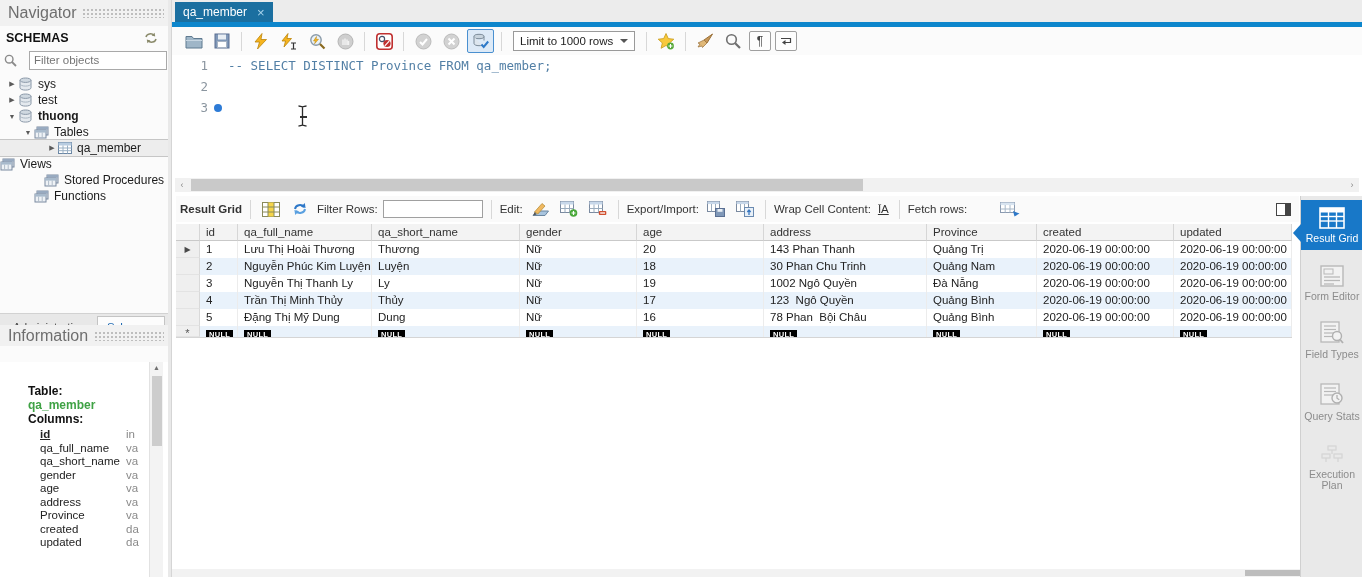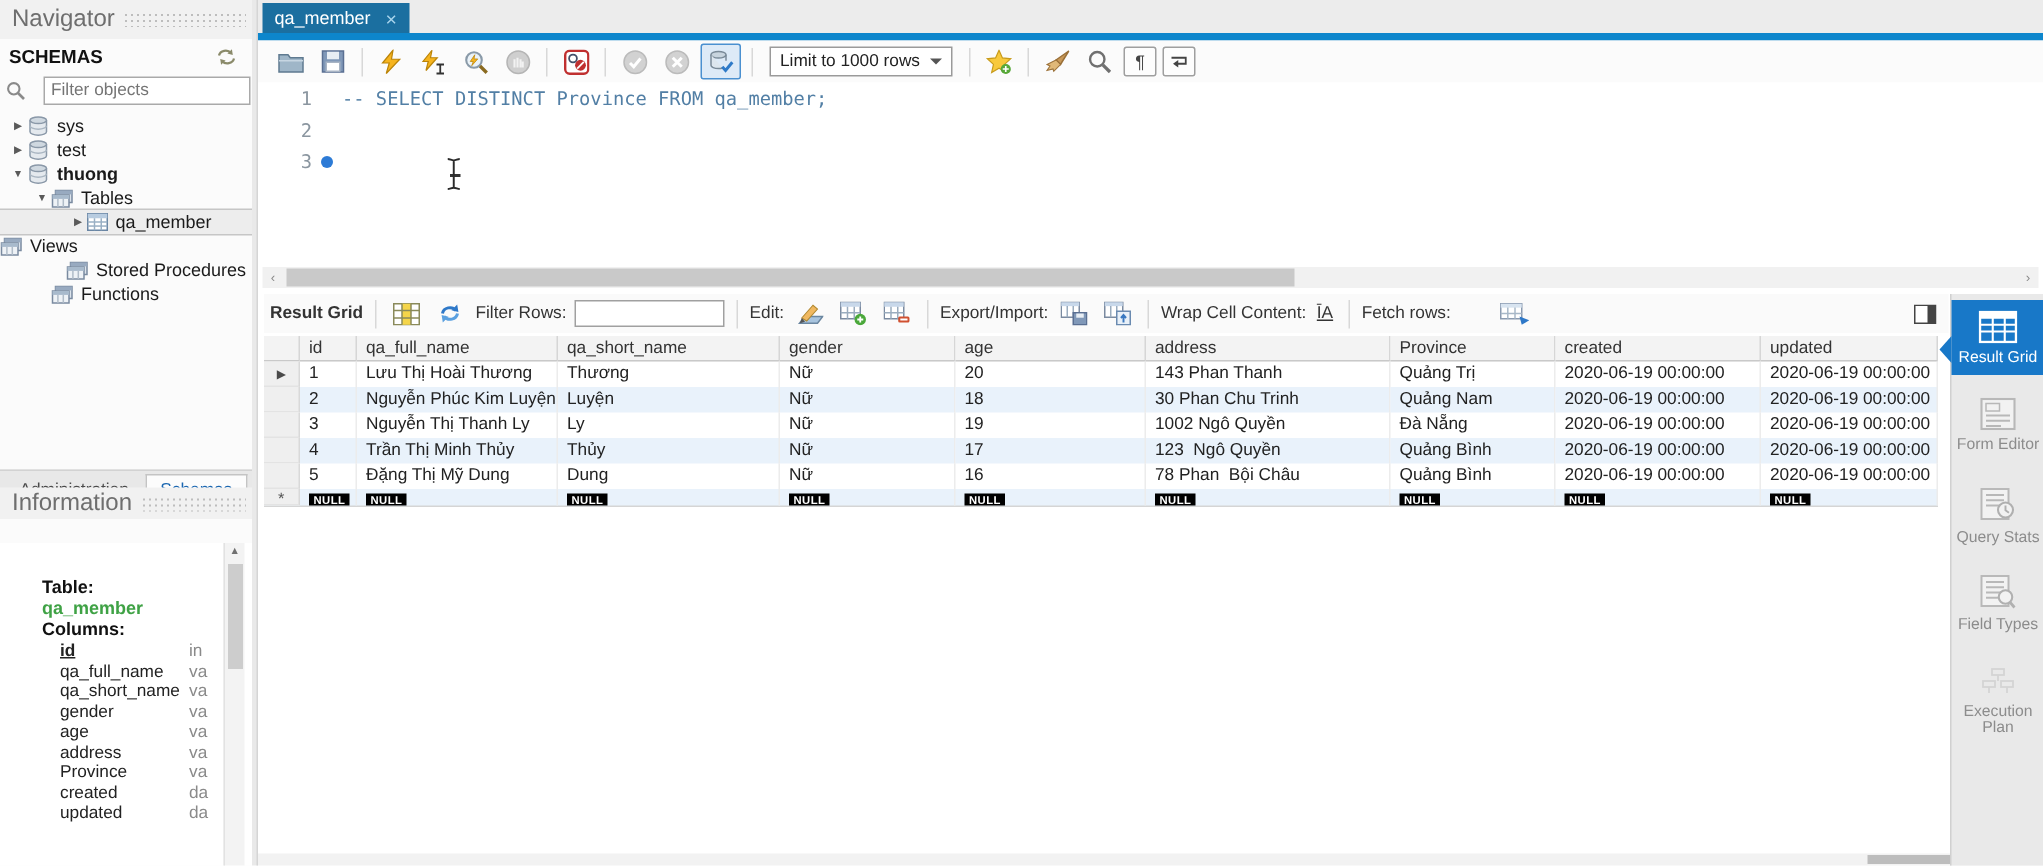--- a/index.html
+++ b/index.html
@@ -648,49 +648,49 @@
         <svg width="24" height="22" viewBox="0 0 24 22">
           <rect x="1" y="1" width="22" height="20" fill="#f2f2f2" stroke="#b8b8b8" stroke-width="1.4"></rect>
           <rect x="4" y="4" width="9" height="5" fill="none" stroke="#b8b8b8"></rect>
           <line x1="4" y1="12" x2="20" y2="12" stroke="#b8b8b8" stroke-width="1.3"></line>
           <line x1="4" y1="15.5" x2="20" y2="15.5" stroke="#b8b8b8" stroke-width="1.3"></line>
           <line x1="4" y1="19" x2="14" y2="19" stroke="#b8b8b8" stroke-width="1.3"></line>
         </svg>
       </span>
     <span class="sp-label">Form Editor</span>
   </div>
-  <div class="sp-item" style="margin-top:10px">
-    <span>
-        <svg width="24" height="24" viewBox="0 0 24 24">
-          <rect x="1" y="1" width="18" height="20" fill="#f2f2f2" stroke="#b8b8b8" stroke-width="1.3"></rect>
-          <line x1="4" y1="5" x2="16" y2="5" stroke="#b8b8b8" stroke-width="1.2"></line>
-          <line x1="4" y1="8.5" x2="16" y2="8.5" stroke="#b8b8b8" stroke-width="1.2"></line>
-          <line x1="4" y1="12" x2="16" y2="12" stroke="#b8b8b8" stroke-width="1.2"></line>
-          <circle cx="17" cy="15" r="5" fill="#f2f2f2" stroke="#b0b0b0" stroke-width="1.4"></circle>
-          <path d="M17 12v3.2l2.3 1.6" fill="none" stroke="#b0b0b0" stroke-width="1.3"></path>
-        </svg>
-      </span>
-    <span class="sp-label">Query Stats</span>
-  </div>
   <div class="sp-item" style="margin-top:6px">
     <span>
         <svg width="24" height="24" viewBox="0 0 24 24">
           <rect x="1" y="1" width="18" height="20" fill="#f2f2f2" stroke="#b8b8b8" stroke-width="1.3"></rect>
           <line x1="4" y1="5" x2="16" y2="5" stroke="#b8b8b8" stroke-width="1.2"></line>
           <line x1="4" y1="8.5" x2="16" y2="8.5" stroke="#b8b8b8" stroke-width="1.2"></line>
           <line x1="4" y1="12" x2="16" y2="12" stroke="#b8b8b8" stroke-width="1.2"></line>
           <line x1="4" y1="15.5" x2="12" y2="15.5" stroke="#b8b8b8" stroke-width="1.2"></line>
           <circle cx="17" cy="15" r="4.5" fill="#f2f2f2" stroke="#b0b0b0" stroke-width="1.4"></circle>
           <line x1="20" y1="18.5" x2="23" y2="22" stroke="#b0b0b0" stroke-width="1.8"></line>
         </svg>
       </span>
     <span class="sp-label">Field Types</span>
   </div>
   <div class="sp-item" style="margin-top:10px">
     <span>
+        <svg width="24" height="24" viewBox="0 0 24 24">
+          <rect x="1" y="1" width="18" height="20" fill="#f2f2f2" stroke="#b8b8b8" stroke-width="1.3"></rect>
+          <line x1="4" y1="5" x2="16" y2="5" stroke="#b8b8b8" stroke-width="1.2"></line>
+          <line x1="4" y1="8.5" x2="16" y2="8.5" stroke="#b8b8b8" stroke-width="1.2"></line>
+          <line x1="4" y1="12" x2="16" y2="12" stroke="#b8b8b8" stroke-width="1.2"></line>
+          <circle cx="17" cy="15" r="5" fill="#f2f2f2" stroke="#b0b0b0" stroke-width="1.4"></circle>
+          <path d="M17 12v3.2l2.3 1.6" fill="none" stroke="#b0b0b0" stroke-width="1.3"></path>
+        </svg>
+      </span>
+    <span class="sp-label">Query Stats</span>
+  </div>
+  <div class="sp-item" style="margin-top:10px">
+    <span>
         <svg width="24" height="20" viewBox="0 0 24 20">
           <rect x="8" y="1" width="8" height="4" fill="none" stroke="#d4d4d4" stroke-width="1.2"></rect>
           <line x1="12" y1="5" x2="12" y2="9" stroke="#d4d4d4" stroke-width="1.2"></line>
           <rect x="2" y="9" width="8" height="4" fill="none" stroke="#d4d4d4" stroke-width="1.2"></rect>
           <rect x="14" y="9" width="8" height="4" fill="none" stroke="#d4d4d4" stroke-width="1.2"></rect>
           <line x1="6" y1="13" x2="6" y2="17" stroke="#d4d4d4" stroke-width="1.2"></line>
           <line x1="18" y1="13" x2="18" y2="17" stroke="#d4d4d4" stroke-width="1.2"></line>
         </svg>
       </span>
     <span class="sp-label">Execution Plan</span>

